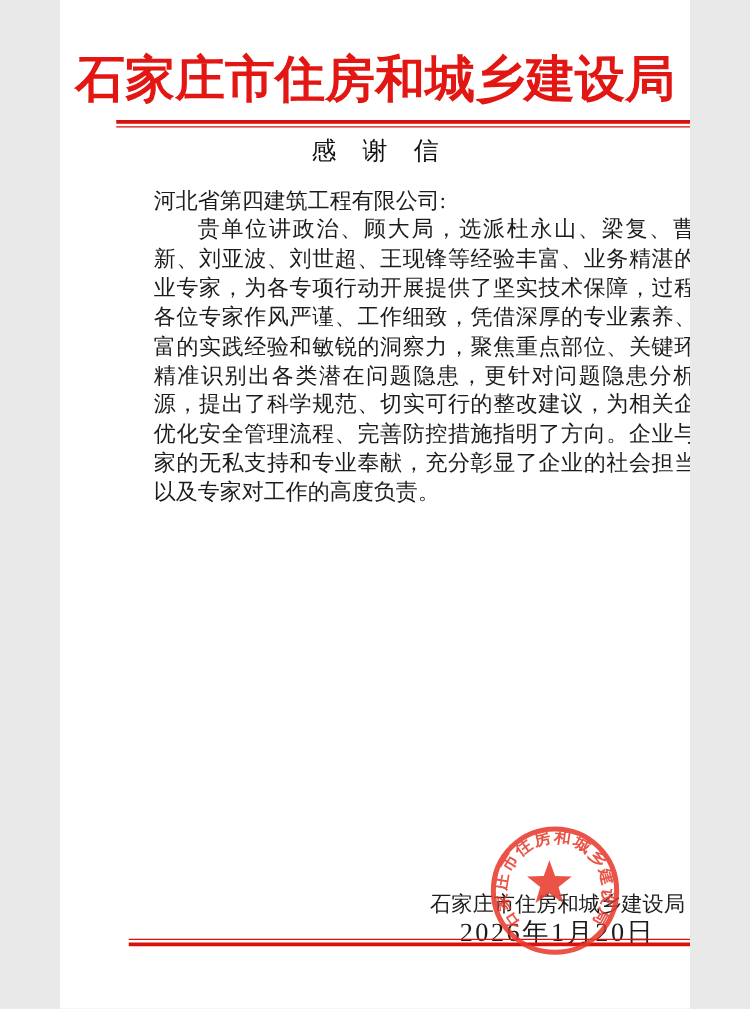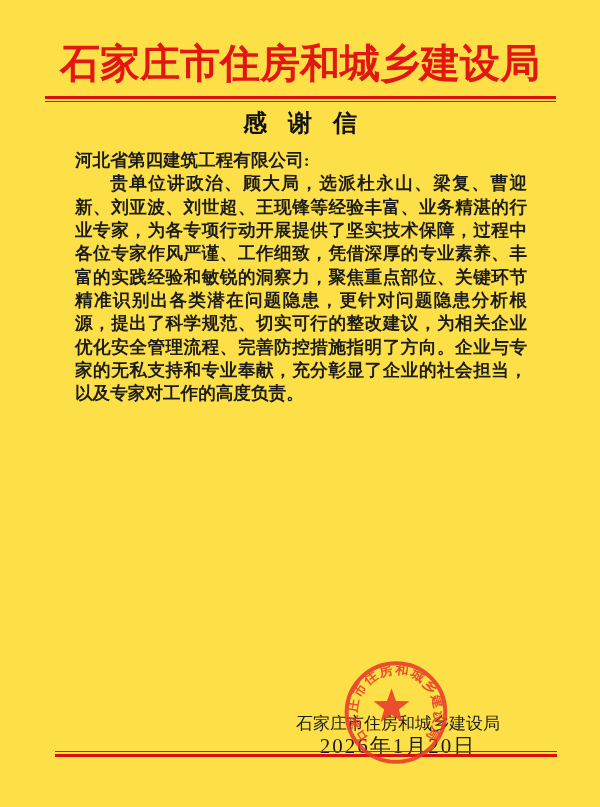--- a/index.html
+++ b/index.html
@@ -1,49 +1,49 @@
 <!DOCTYPE html>
 <html><head>
 <meta charset="utf-8">
 <style>
   html,body{margin:0;padding:0;background:#e9e9e9;}
   .page{
     position:relative;
-    width:600px;height:807px;
+    width:504px;height:807px;
     margin:0 auto;
-    background:#fde047;
+    background:#ffffff;
     font-family:"Liberation Serif","DejaVu Serif",serif;
     color:#1c1c1c;
     overflow:hidden;
   }
   .letterhead{
     position:absolute;top:36px;left:0;width:100%;
     text-align:center;
     color:#e21612;
     font-size:40px;font-weight:bold;
     letter-spacing:0px;white-space:nowrap;
   }
   .rule{position:absolute;left:45px;width:511px;}
   .rule .thick{height:3px;background:#da100c;}
   .rule .thin{height:1px;background:#da100c;}
   .rule .gap{height:2px;}
   .rule-head{top:96px;}
   .rule-foot{top:751px;left:55px;width:502px;}
   .letter-title{
     position:absolute;top:107px;left:0;width:100%;
     text-align:center;
-    font-size:24px;font-weight:bold;color:#111;
+    font-size:20px;font-weight:normal;color:#111;
     letter-spacing:21px;text-indent:21px;white-space:nowrap;
   }
   .letter-body{
     position:absolute;top:149px;left:75px;width:452px;
     font-size:17.6px;line-height:23.35px;
     text-align:justify;
   }
-  .letter-body p{margin:0;padding:0;font-weight:bold;}
+  .letter-body p{margin:0;padding:0;}
   .letter-body p.para{text-indent:2em;}
   .signature{
     position:absolute;top:713px;left:288px;width:220px;
     text-align:center;font-size:17px;line-height:21px;
   }
   .signature .date{margin-top:2px;font-size:21px;letter-spacing:2px;}
   .seal{
     position:absolute;left:332px;top:656px;
     width:128px;height:113px;
     opacity:0.86;

